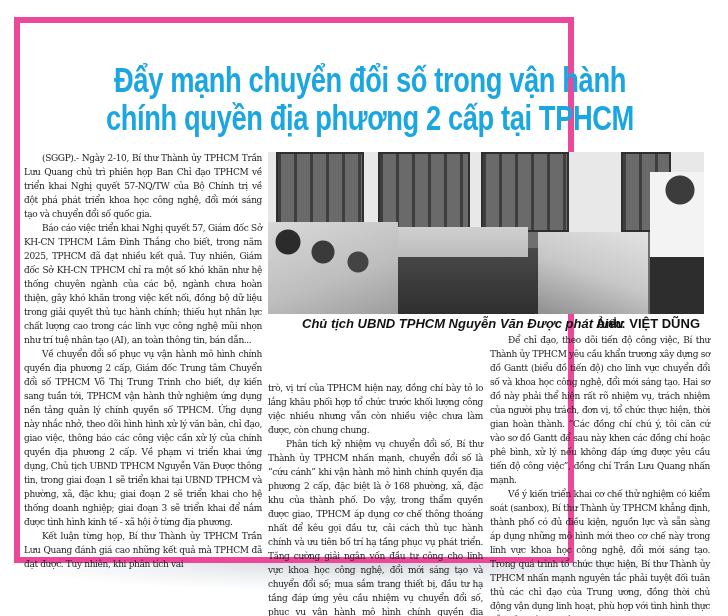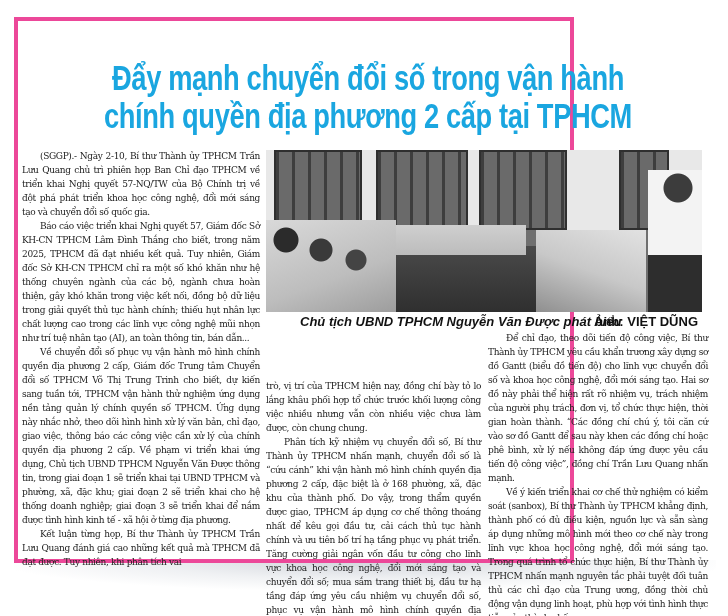--- a/index.html
+++ b/index.html
@@ -6,21 +6,21 @@
     body {
       width:728px; height:616px; background:#ffffff; position:relative; overflow:hidden;
       font-family: "DejaVu Serif", serif;
     }
     .shadow {
       position:absolute; left:14px; top:560px; width:702px; height:30px;
       background: radial-gradient(ellipse at 50% 0%, rgba(120,130,150,0.35) 0%, rgba(150,160,175,0.15) 45%, rgba(255,255,255,0) 75%);
     }
     .page {
       position:absolute; left:14px; top:17px; width:560px; height:546px;
-      border:4px solid #ec4899; background:#fff; box-sizing:border-box;
+      border:6px solid #ec4899; background:#fff; box-sizing:border-box;
     }
     .headline {
       position:absolute; left:0; top:38px; width:700px; text-align:center;
       color:#1aa6e0; font-family:"Liberation Sans", sans-serif; font-weight:bold;
       font-size:35px; line-height:38px; letter-spacing:-0.5px;
       transform: scaleX(0.78); transform-origin: 50% 0;
     }
     .headline div { white-space:nowrap; }
     .col {
       position:absolute; font-size:9px; line-height:14px; color:#222;

